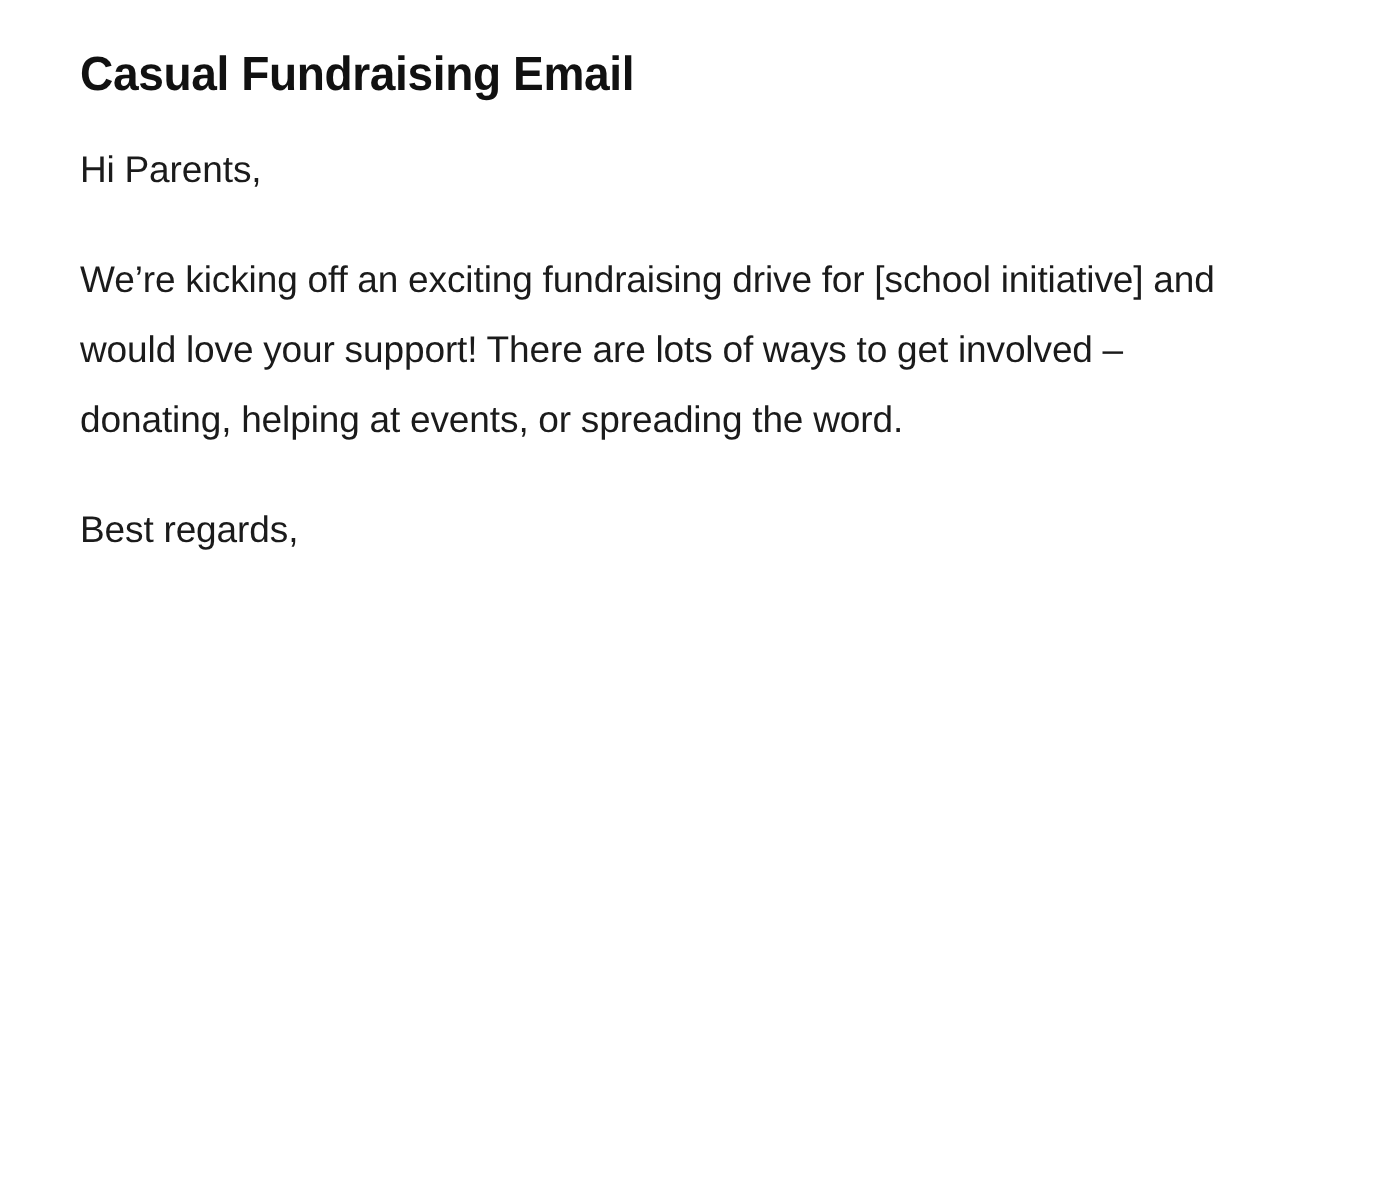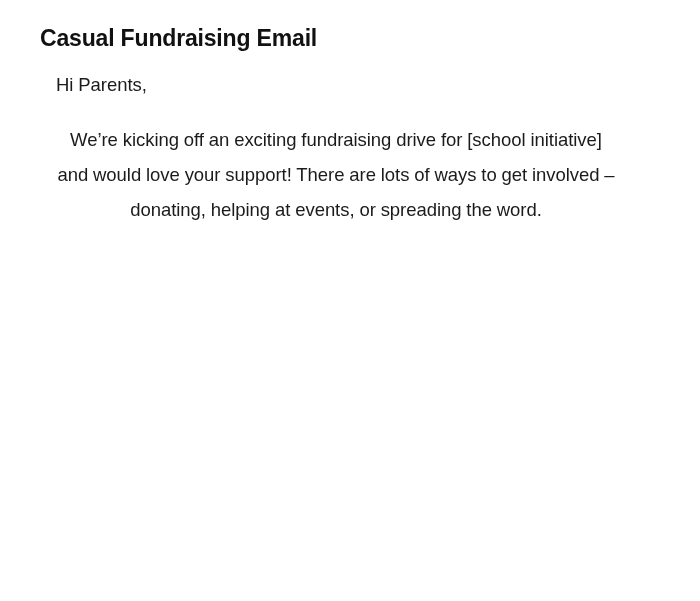--- a/index.html
+++ b/index.html
@@ -33,47 +33,47 @@
     color: #111111;
     transform: scaleX(0.96);
     transform-origin: left center;
   }
   .body-block {
     margin: 0;
     padding: 0;
     max-width: 592px;
   }
   .para {
-    margin: 16px;
+    margin: 0;
     padding: 0;
     font-size: 18.5px;
     line-height: 35px;
     color: #1b1b1b;
     letter-spacing: -0.05px;
     word-spacing: -0.2px;
   }
   .para.greeting {
     margin-top: 13px;
   }
   .para.gap {
     margin-top: 20px;
-    text-align: center;
   }
 </style>
 </head>
 <body>
 
 <div class="document">
 
   <h1 class="doc-title">Casual Fundraising Email</h1>
 
   <div class="body-block">
 
     <p class="para greeting">Hi Parents,</p>
 
     <p class="para gap">We’re kicking off an exciting fundraising drive for [school initiative] and would love your support! There are lots of ways to get involved – donating, helping at events, or spreading the word.</p>
 
 
 
+    <p class="para gap">Best regards,</p>
 
 
   </div>
 </div>
 
 </body></html>

